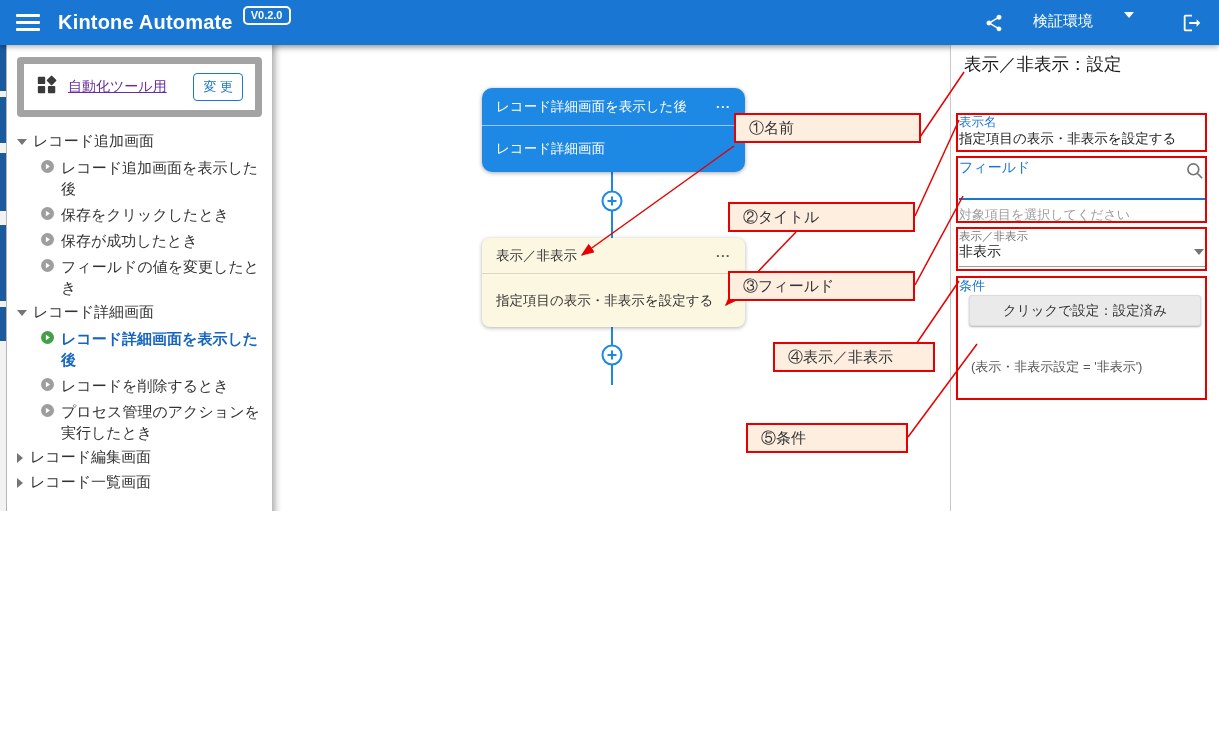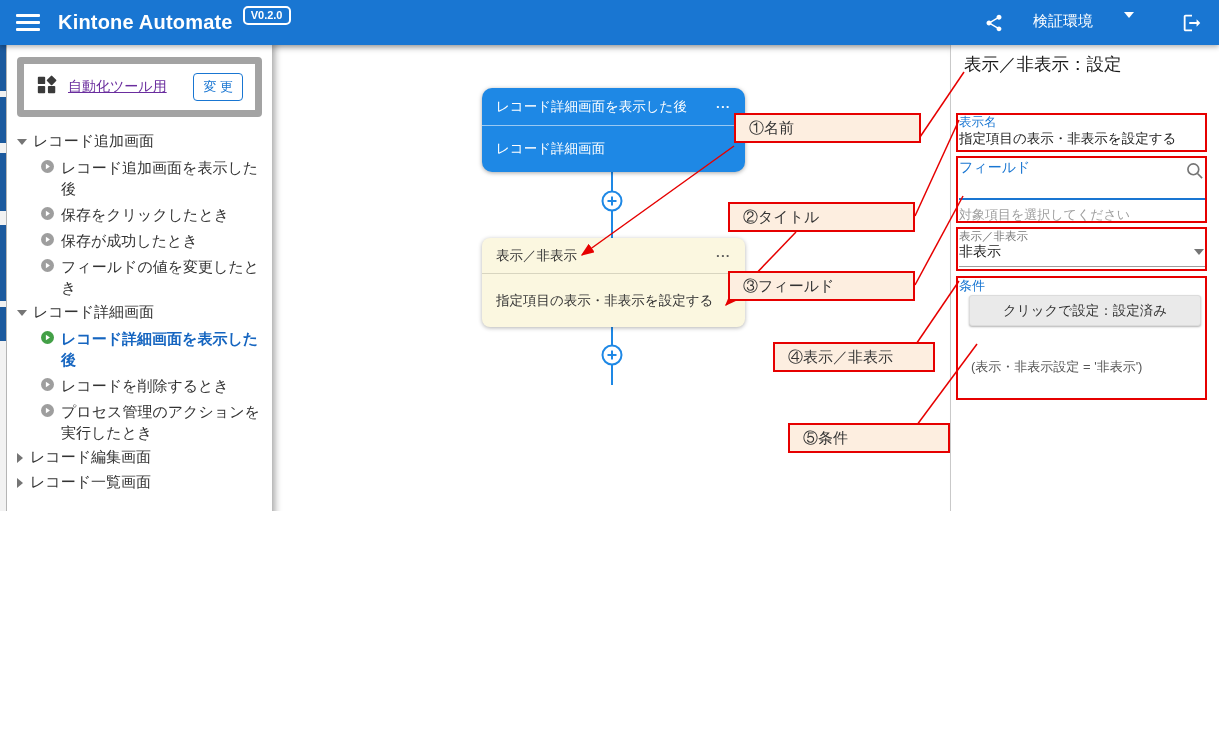--- a/index.html
+++ b/index.html
@@ -129,21 +129,21 @@
   
   .anno-svg { position:absolute; left:0; top:0; width:1219px; height:729px; z-index:40; pointer-events:none; }
   .callout {
     position:absolute; background:#fdeee0; border:2px solid #e60000; color:#333;
     font-size:15px; display:flex; align-items:center; padding-left:13px; z-index:41; pointer-events:none;
   }
   .c1 { left:734px; top:113px; width:187px; height:30px; }
   .c2 { left:728px; top:202px; width:187px; height:30px; }
   .c3 { left:728px; top:271px; width:187px; height:30px; }
   .c4 { left:773px; top:342px; width:162px; height:30px;text-align:center; }
-  .c5 { left:746px; top:423px; width:162px; height:30px;margin-left:42px; }
+  .c5 { left:746px; top:423px; width:162px; height:30px; }
   .red-rect { position:absolute; border:2px solid #e60000; z-index:41; pointer-events:none; }
   .r1 { left:956px; top:113px; width:251px; height:39px; }
   .r2 { left:956px; top:156px; width:251px; height:67px; }
   .r3 { left:956px; top:227px; width:251px; height:44px; }
   .r4 { left:956px; top:276px; width:251px; height:124px; }
 
   
   .bottom-ticks {
     position:absolute; left:284px; top:720px; width:933px; height:7px; z-index:6;
     background:repeating-linear-gradient(to right, #ababab 0 2px, transparent 2px 72px);

